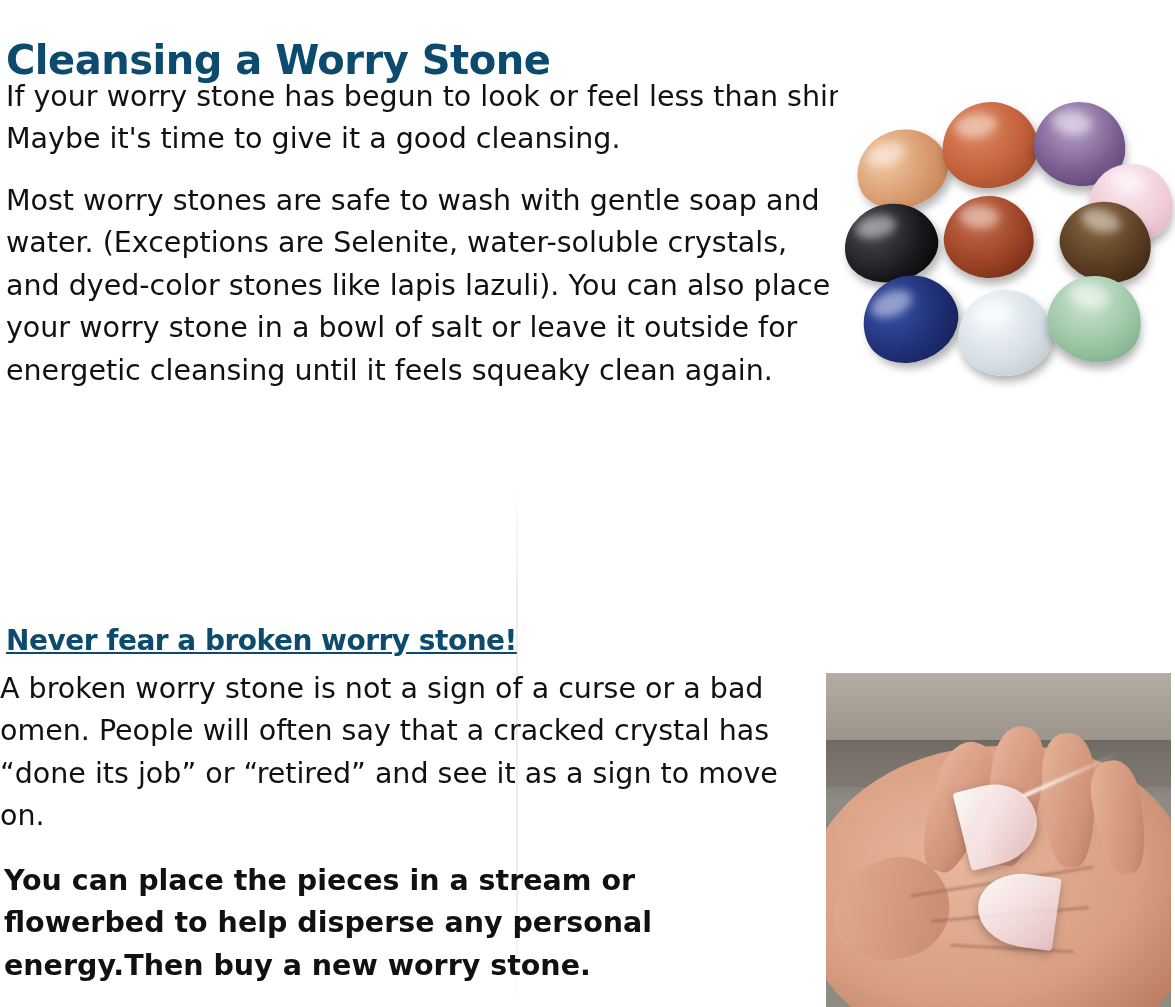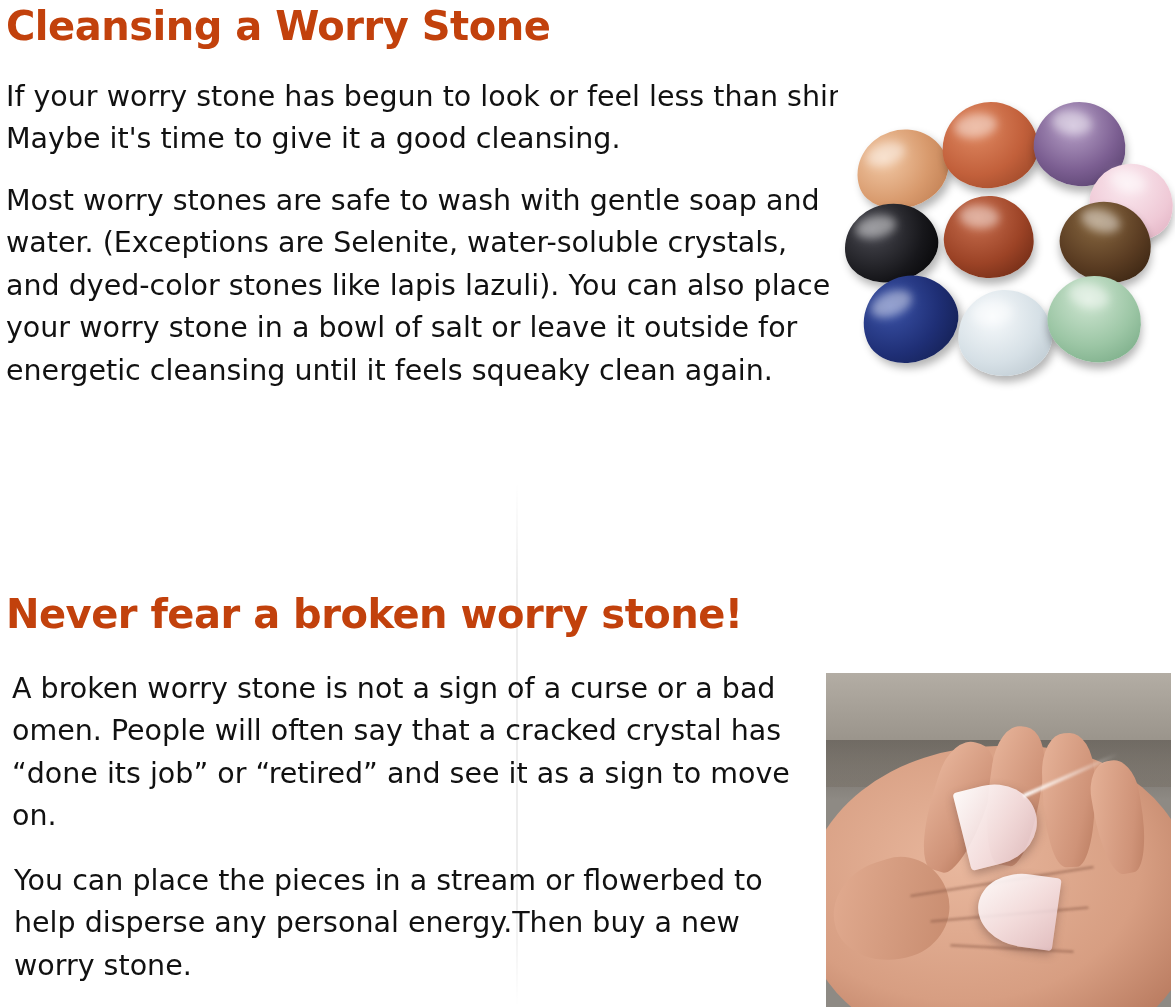--- a/index.html
+++ b/index.html
@@ -25,21 +25,22 @@
   .section1 {
     position: absolute;
     left: 0;
     top: 0;
     width: 1175px;
   }
   .heading {
     font-weight: bold;
     letter-spacing: -0.5px;
     line-height: 1.1;
-    color: #c2410c;
+    color: #0c4a6e;
+    margin-top: 34px;
   }
   .h1-main {
     position: absolute;
     left: 6px;
     top: 4px;
     font-size: 40px;
   }
   .body-text {
     font-size: 28.5px;
     line-height: 1.49;
@@ -105,33 +106,35 @@
   .s9 { left: 120px; top: 204px; width: 94px; height: 86px;
         background: radial-gradient(circle at 38% 30%, #f7fafc, #d6e0e6 55%, #b4c1c9); transform: rotate(-4deg);}
   .s10{ left: 210px; top: 190px; width: 94px; height: 86px;
         background: radial-gradient(circle at 38% 30%, #cfe6d2, #9cc6a5 55%, #6ea37d); transform: rotate(14deg);}
 
   
   .h1-second {
     position: absolute;
     left: 6px;
     top: 592px;
-    font-size: 40px;
+    font-size: 28px;
+    text-decoration: underline;
   }
   .p3 {
     position: absolute;
-    left: 12px;
+    left: 0;
     top: 668px;
     width: 800px;
   }
   .p4 {
     position: absolute;
-    left: 14px;
+    left: 4px;
     top: 860px;
     width: 800px;
+    font-weight: bold;
   }
 
   
   .hand-photo {
     position: absolute;
     left: 826px;
     top: 673px;
     width: 345px;
     height: 334px;
     overflow: hidden;

